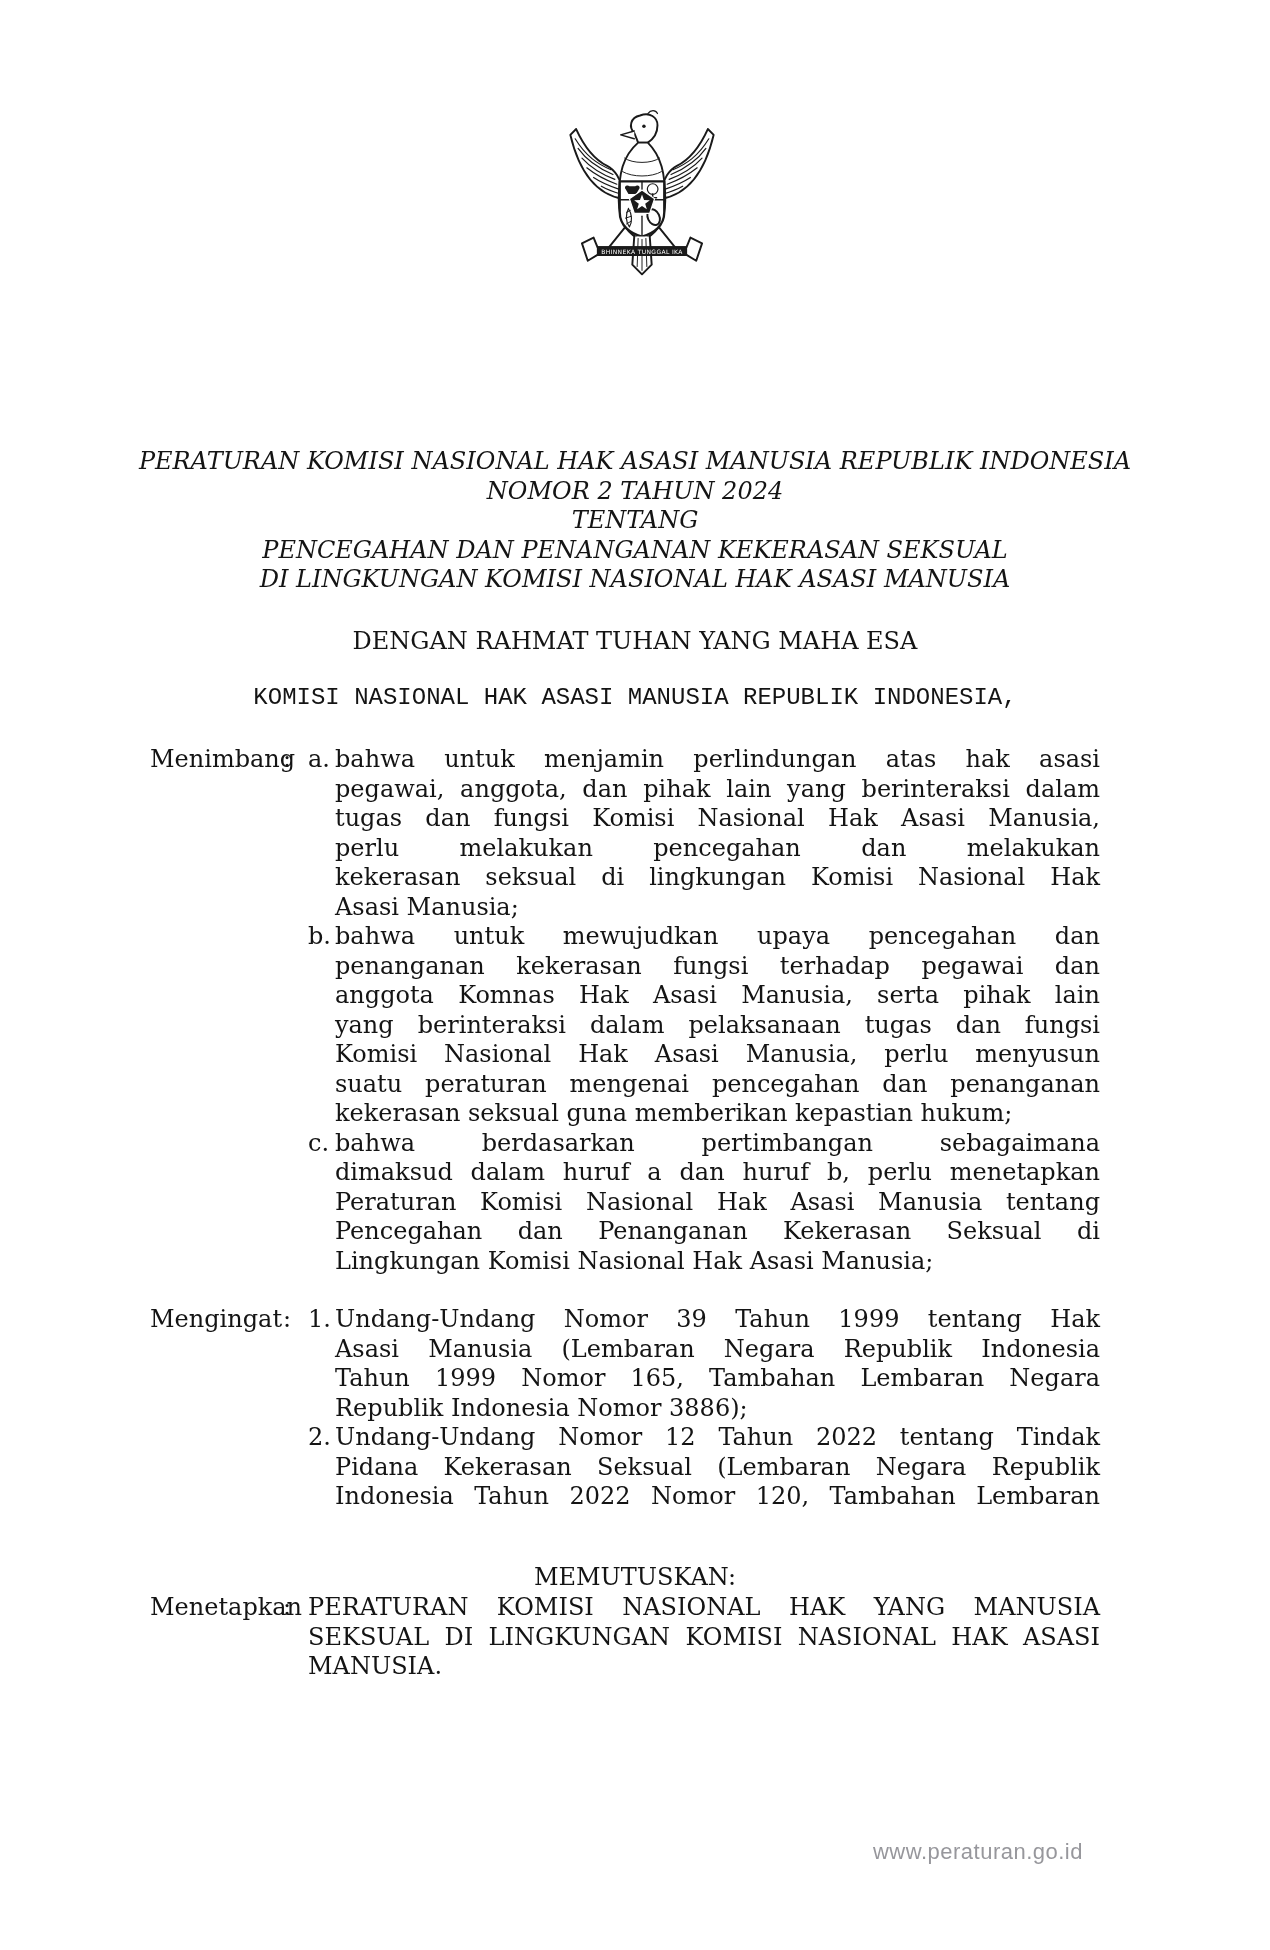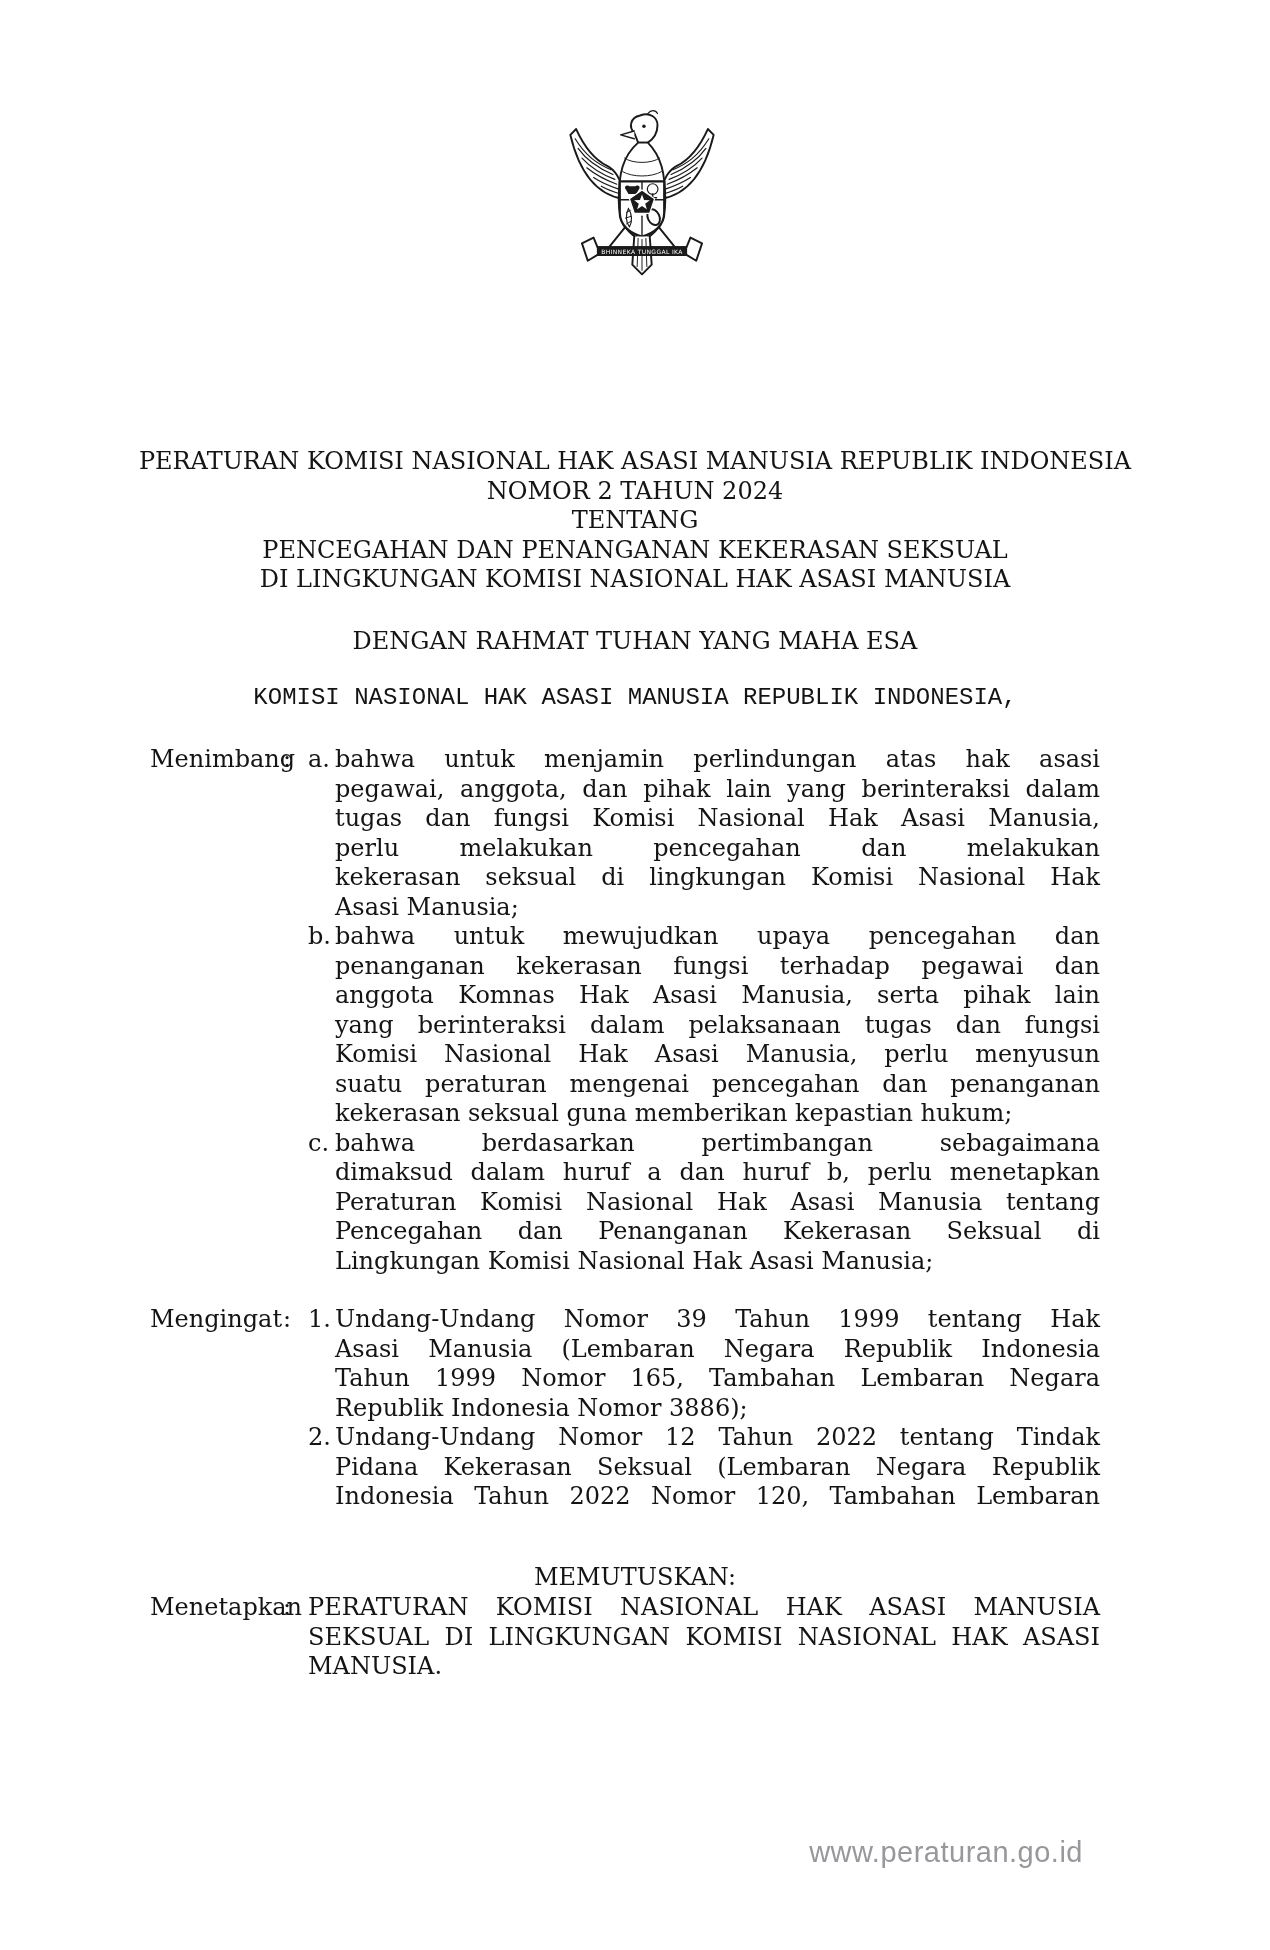--- a/index.html
+++ b/index.html
@@ -17,21 +17,21 @@
   .emblem {
     position:absolute; top:100px; left:50%;
     width:176px; height:184px;
     transform:translateX(-50%) translateX(7px);
   }
   .emblem svg { width:100%; height:100%; }
   .title-block {
     position:absolute; top:447px; left:0; right:0;
     text-align:center;
   }
-  .center-line { text-align:center; }
+  .center-line { text-align:center;font-style:italic; }
   .invocation { position:absolute; top:627px; left:0; right:0; text-align:center; }
   .issuer     { position:absolute; top:683px; left:0; right:0; text-align:center;font-family:Liberation Mono, monospace; }
   .clause {
     position:absolute; left:150px; width:950px;
     display:flex; align-items:flex-start;
   }
   .clause-label { width:133px; flex:none; }
   .clause-colon { width:25px; flex:none; }
   .clause-body  { flex:1; }
   .item { display:flex; align-items:flex-start; }
@@ -40,21 +40,21 @@
   .ln  { white-space:nowrap; }
   .j   { text-align:justify; text-align-last:justify; white-space:normal; }
   .l   { text-align:left; }
   .considering { top:745px; }
   .remembering { top:1305px; }
   .decision-heading { position:absolute; top:1563px; left:0; right:0; text-align:center; }
   .enacting { top:1593px; }
   .footer {
     position:absolute; top:1836px; right:187px;
     font-family:"Liberation Sans", sans-serif;
-    font-size:29px; line-height:32px;
+    font-size:22px; line-height:32px;
     color:#97979c; letter-spacing:0.5px;
   }
 </style>
 </head>
 <body>
 
 <div class="page">
 
   <div class="emblem">
     <svg viewBox="0 0 180 190" xmlns="http://www.w3.org/2000/svg">
@@ -191,21 +191,21 @@
     </div>
   </div>
 
   <div class="decision-heading">MEMUTUSKAN:</div>
 
   <div class="clause enacting">
     <div class="clause-label">Menetapkan</div>
     <div class="clause-colon">:</div>
     <div class="clause-body">
       <div class="itext">
-        <div class="ln j">PERATURAN KOMISI NASIONAL HAK ASASI MANUSIA</div>
+        <div class="ln j">PERATURAN KOMISI NASIONAL HAK YANG MANUSIA</div>
         <div class="ln j">SEKSUAL DI LINGKUNGAN KOMISI NASIONAL HAK ASASI</div>
         <div class="ln l">MANUSIA.</div>
       </div>
     </div>
   </div>
 
   <div class="footer">www.peraturan.go.id</div>
 
 </div>
 

